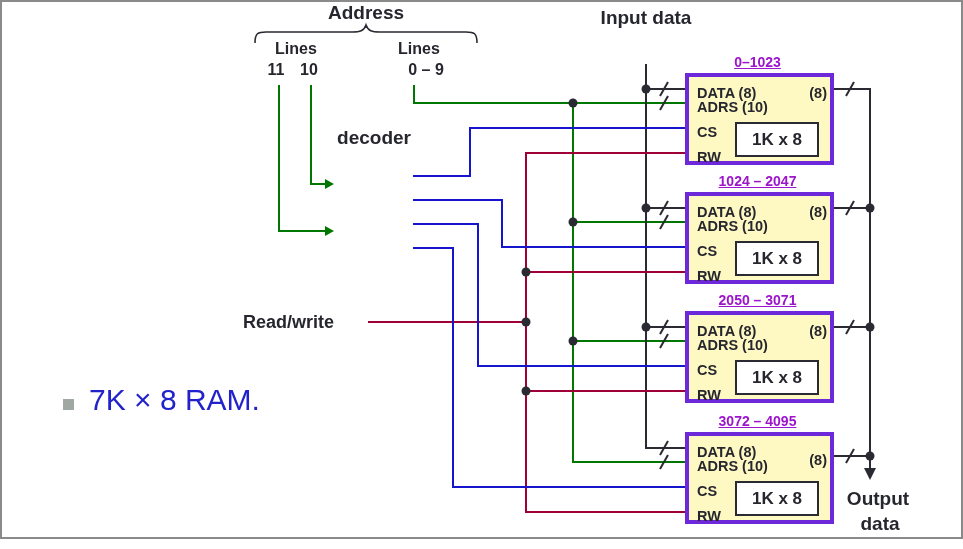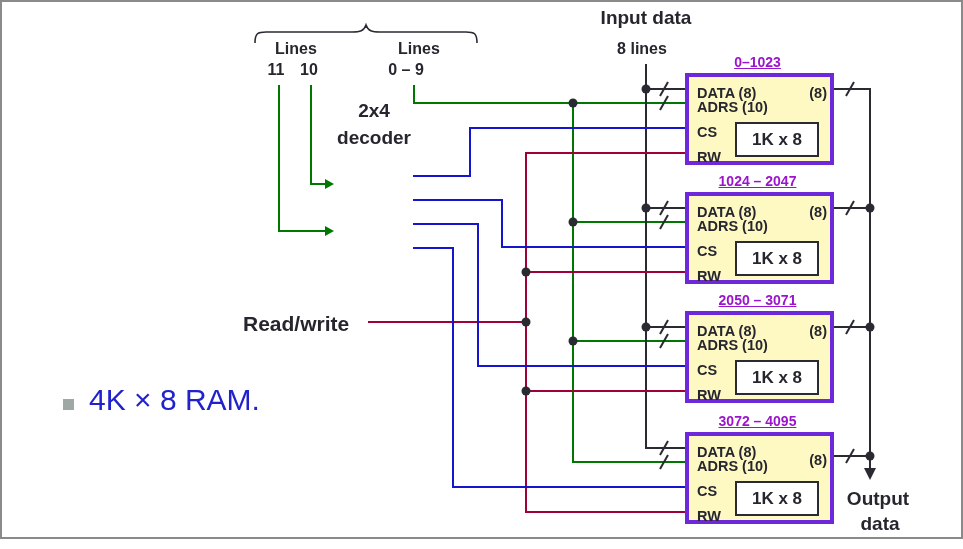--- a/index.html
+++ b/index.html
@@ -15,21 +15,21 @@
   .w-black{stroke:var(--wire-black,#2a2a33);stroke-width:2;fill:none;}
   .dot{fill:var(--wire-black,#2a2a33);}
   .slash{stroke:var(--wire-black,#2a2a33);stroke-width:2;fill:none;}
   .ah-green{fill:var(--wire-green,#007700);}
   .ah-black{fill:var(--wire-black,#2a2a33);}
   .brace{stroke:var(--wire-black,#2a2a33);stroke-width:1.6;fill:none;}
 
   .lbl{position:absolute;font-weight:bold;white-space:nowrap;}
   .tc{text-align:center;}
   .f19{font-size:19px;}
-  .f17{font-size:21px;}
+  .f17{font-size:18px;}
   .f16{font-size:16px;}
 
   .decoder-box{position:absolute;left:333px;top:152px;width:78px;height:114px;border:2px solid #2a2a33;background:#fff;}
   .dec-num{position:absolute;right:6px;width:30px;text-align:right;font-size:21px;font-weight:bold;height:24px;}
   .dec-s{position:absolute;left:9px;font-size:20px;font-weight:bold;font-style:italic;}
   .dec-s sub{font-size:12px;font-style:normal;}
 
   .chip{position:absolute;left:685px;width:145px;}
   .chip-range{position:absolute;left:0;top:0;width:145px;text-align:center;font-size:14px;font-weight:bold;
     color:var(--range-purple,#9c14cc);text-decoration:underline;}
@@ -123,30 +123,29 @@
       <circle class="dot" cx="646" cy="327" r="4.5"></circle>
       <circle class="dot" cx="526" cy="272" r="4.5"></circle>
       <circle class="dot" cx="526" cy="322" r="4.5"></circle>
       <circle class="dot" cx="526" cy="391" r="4.5"></circle>
       <circle class="dot" cx="870" cy="208" r="4.5"></circle>
       <circle class="dot" cx="870" cy="327" r="4.5"></circle>
       <circle class="dot" cx="870" cy="456" r="4.5"></circle>
     </g>
   </svg>
 
+  <div class="lbl tc f19" style="left:266px;top:2px;width:200px;">Address</div>
   <div class="lbl tc f16" style="left:246px;top:40px;width:100px;">Lines</div>
   <div class="lbl tc f16" style="left:369px;top:40px;width:100px;">Lines</div>
   <div class="lbl tc f16" style="left:256px;top:61px;width:40px;">11</div>
   <div class="lbl tc f16" style="left:289px;top:61px;width:40px;">10</div>
-  <div class="lbl tc f16" style="left:356px;top:61px;width:100px;text-align:center;">0 – 9</div>
+  <div class="lbl tc f16" style="left:376px;top:61px;width:100px;text-align:center;">0 – 9</div>
 
   <div class="lbl tc f19" style="left:571px;top:7px;width:150px;">Input data</div>
-  <div class="lbl tc f16" style="left:567px;top:40px;width:150px;">8 lines</div>
-
-  <div class="lbl tc f19" style="left:314px;top:100px;width:120px;">2x4</div>
+
   <div class="lbl tc f19" style="left:314px;top:127px;width:120px;">decoder</div>
 
   <div class="lbl f17" style="left:243px;top:312px;">Read/write</div>
 
   <div class="chip" style="top:54px;">
     <div class="chip-range">0–1023</div>
     <div class="chip-box">
       <span class="c-data">DATA (8)</span>
       <span class="c-adrs">ADRS (10)</span>
       <span class="c-cs">CS</span>
@@ -189,16 +188,16 @@
       <span class="c-rw">RW</span>
       <span class="c-out8">(8)</span>
       <div class="c-size">1K x 8</div>
     </div>
   </div>
 
   <div class="lbl tc f19" style="left:820px;top:513px;width:120px;">data</div>
   <div class="lbl tc f19" style="left:818px;top:488px;width:120px;">Output</div>
 
   <div class="bullet-sq"></div>
-  <div class="bullet-text">4K × 8 RAM.</div>
+  <div class="bullet-text">7K × 8 RAM.</div>
 
   <div class="frame"></div>
 </div>
 
 </body></html>

